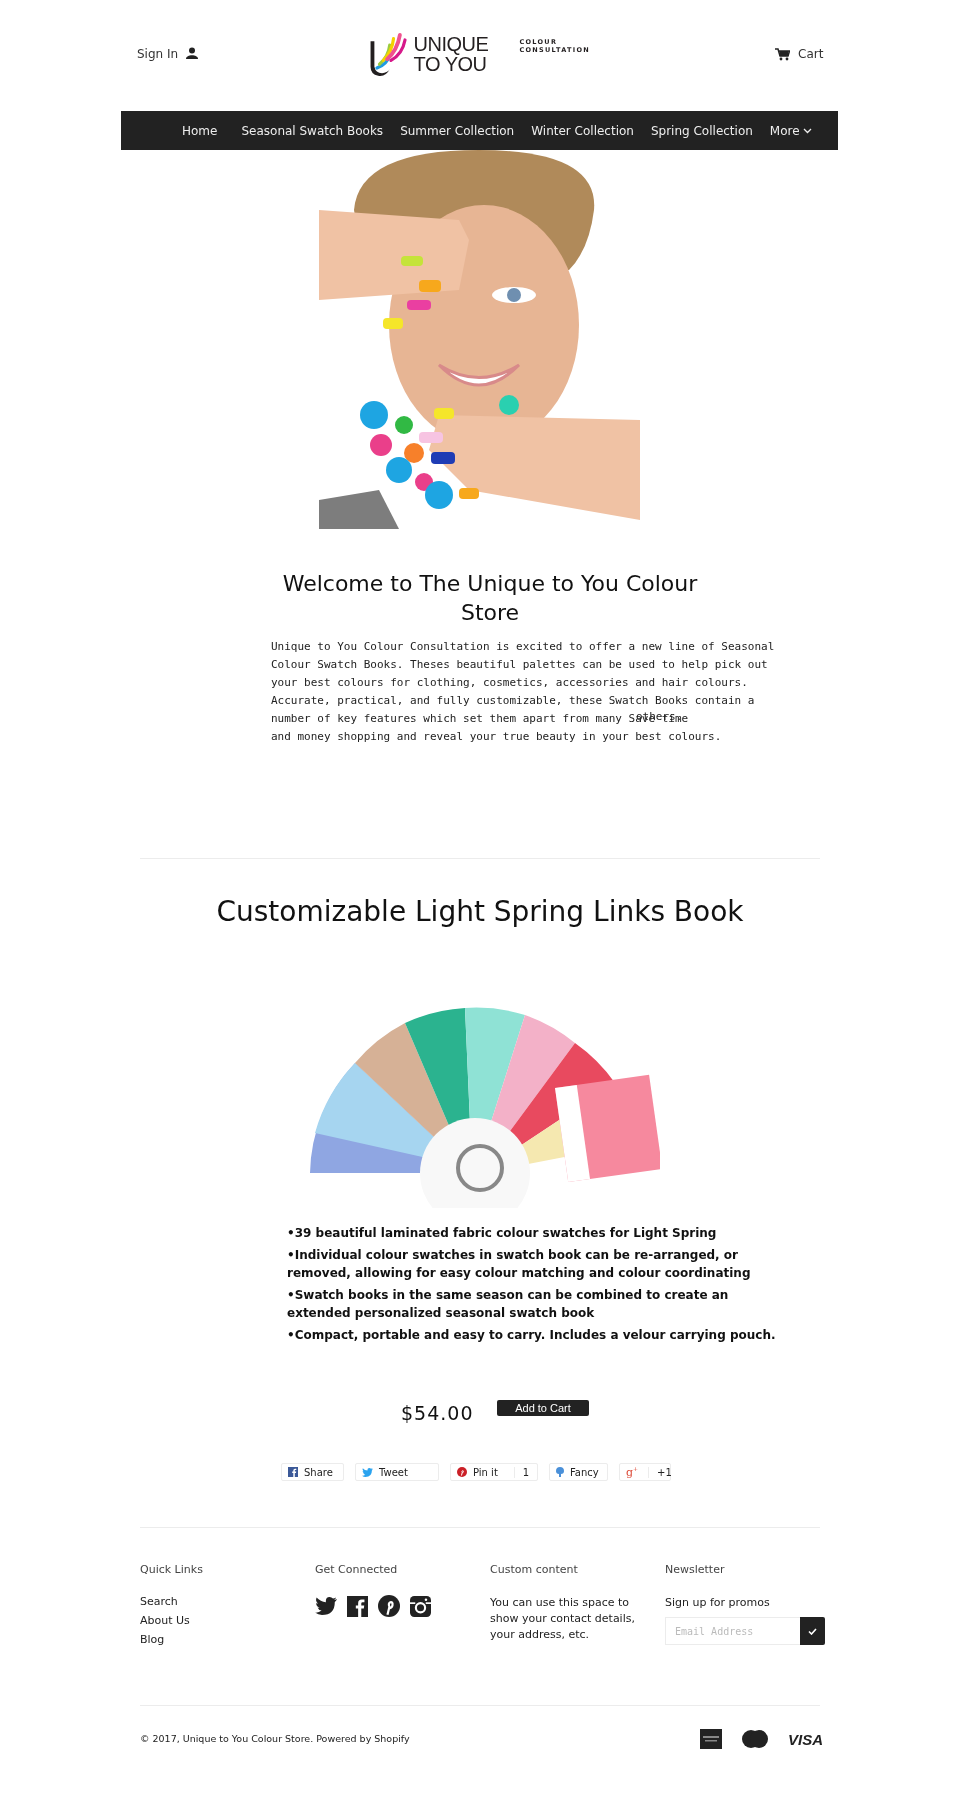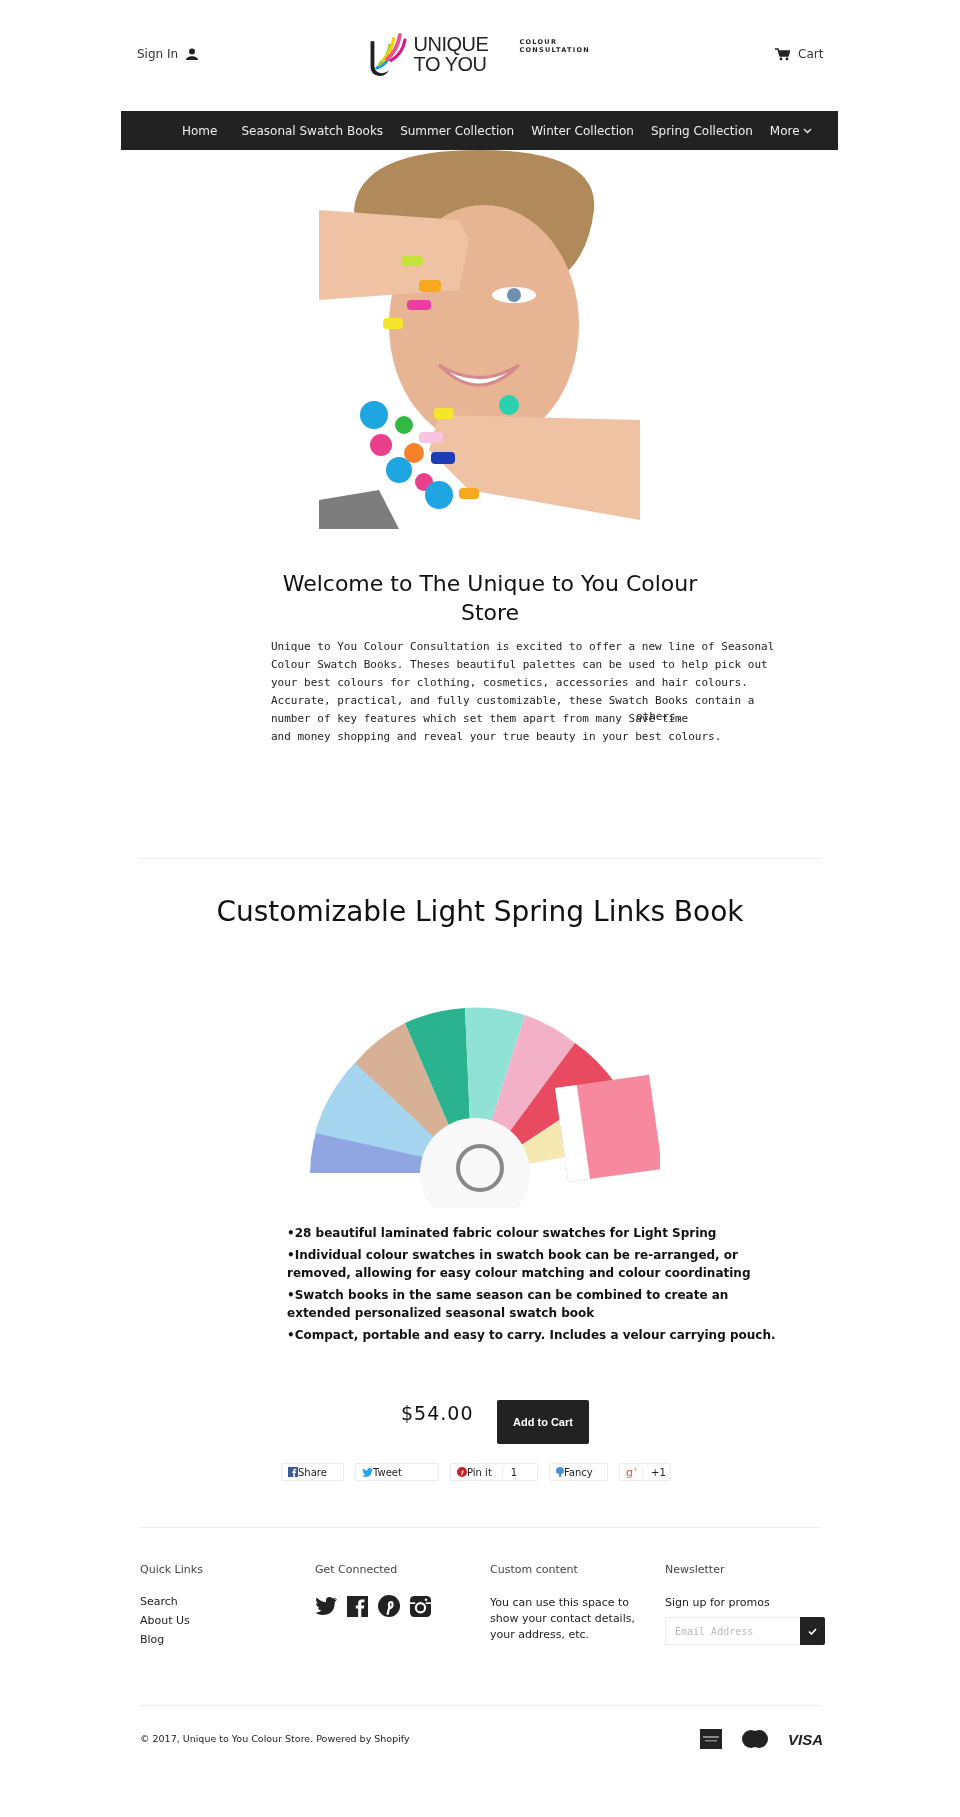--- a/index.html
+++ b/index.html
@@ -1,21 +1,21 @@
 <!DOCTYPE html>
 <html><head>
 <meta charset="utf-8">
 <style>
   * { box-sizing: border-box; margin: 0; padding: 0; }
   html, body { width: 960px; background: #ffffff; }
   body { font-family: "DejaVu Sans", sans-serif; color: #1c1d1d; position: relative; height: 1817px; overflow: hidden; }
 
   
   .header { position: absolute; top: 0; left: 0; width: 960px; height: 111px; }
-  .signin { position: absolute; left: 137px; top: 47px; font-size: 12px; color: #333; display: flex; align-items: center; gap: 8px; text-decoration: none; }
+  .signin { position: absolute; left: 137px; top: 47px; font-size: 12px; color: #333; display: flex; align-items: flex-start; gap: 8px; text-decoration: none; }
   .cart { position: absolute; left: 775px; top: 47px; font-size: 12px; color: #333; display: flex; align-items: center; gap: 8px; text-decoration: none; }
   .logo { position: absolute; left: 368px; top: 18px; width: 222px; height: 72px; display: flex; align-items: center; }
   .logo-text { margin-left: 6px; display: flex; flex-direction: row; }
   .logo-main { font-family: "Liberation Sans", sans-serif; font-size: 20px; letter-spacing: -0.5px; color: #231f20; line-height: 20px; }
   .logo-sub { font-size: 6.5px; letter-spacing: 1.3px; font-weight: bold; color: #231f20; margin-top: 4px; margin-left: 12px; }
 
   
   .nav { position: absolute; left: 121px; top: 111px; width: 717px; height: 39px; background: #222222; display: flex; align-items: center; padding-left: 61px; }
   .nav a { color: #eeeeee; font-size: 12px; text-decoration: none; margin-right: 17px; white-space: nowrap; }
   .nav a.home { margin-right: 24px; }
@@ -32,24 +32,24 @@
   .hr1 { position: absolute; left: 140px; top: 858px; width: 680px; height: 1px; background: #ececec; }
 
   
   .product-title { position: absolute; left: 140px; top: 895px; width: 680px; text-align: center; font-size: 28px; font-weight: normal; color: #111; }
   .product-img { position: absolute; left: 300px; top: 968px; width: 360px; height: 240px; }
   .features { position: absolute; left: 287px; top: 1224px; width: 490px; list-style: none; font-size: 12px; font-weight: bold; line-height: 18px; color: #111; }
   .features li { margin-bottom: 4px; }
   .features li::before { content: "\2022 "; }
 
   .price { position: absolute; left: 401px; top: 1402px; font-size: 19px; letter-spacing: 1px; color: #111; }
-  .add-cart { position: absolute; left: 497px; top: 1400px; width: 92px; height: 44px; background: #222; color: #fff; border: none; border-radius: 2px; font-size: 11px; font-weight: bold; font-family: "Liberation Sans", sans-serif; }
+  .add-cart { position: absolute; left: 497px; top: 1400px; width: 92px; height: 16px; background: #222; color: #fff; border: none; border-radius: 2px; font-size: 11px; font-weight: normal; font-family: "Liberation Sans", sans-serif; }
 
   .social { position: absolute; left: 281px; top: 1463px; display: flex; gap: 11px; }
-  .sbtn { height: 18px; border: 1px solid #ececec; border-radius: 2px; display: flex; align-items: center; font-size: 10px; color: #222; padding: 0 6px; background: #fff; }
+  .sbtn { height: 18px; border: 1px solid #ececec; border-radius: 2px; display: flex; align-items: center; font-size: 10px; color: #222; padding: 0 6px; gap: 6px; background: #fff; }
   .sbtn .count { border-left: 1px solid #ececec; padding-left: 8px; margin-left: 4px; }
 
   .hr2 { position: absolute; left: 140px; top: 1527px; width: 680px; height: 1px; background: #ececec; }
 
   
   .fcol { position: absolute; top: 1563px; width: 170px; font-size: 11px; color: #222; }
   .fcol h4 { font-weight: normal; font-size: 11px; color: #444; margin-bottom: 19px; }
   .fcol a { display: block; color: #222; text-decoration: none; margin-bottom: 6px; font-size: 11px; }
   .fcol p { line-height: 16px; font-size: 11px; }
   .icons { display: flex; gap: 10px; align-items: center; }
@@ -176,21 +176,21 @@
       <circle cx="5" cy="-5" r="22" fill="none" stroke="#888" stroke-width="4"></circle>
     </g>
     <g transform="translate(255,120) rotate(-8)">
       <rect x="0" y="0" width="95" height="95" fill="#f6899e"></rect>
       <rect x="0" y="0" width="22" height="95" fill="#ffffff"></rect>
     </g>
   </svg>
 </div>
 
 <ul class="features">
-  <li>28 beautiful laminated fabric colour swatches for Light Spring</li>
+  <li>39 beautiful laminated fabric colour swatches for Light Spring</li>
   <li>Individual colour swatches in swatch book can be re-arranged, or removed, allowing for easy colour matching and colour coordinating</li>
   <li>Swatch books in the same season can be combined to create an extended personalized seasonal swatch book</li>
   <li>Compact, portable and easy to carry. Includes a velour carrying pouch.</li>
 </ul>
 
 <span class="price">$54.00</span>
 <button class="add-cart">Add to Cart</button>
 
 <div class="social">
   <div class="sbtn" style="width:63px">

